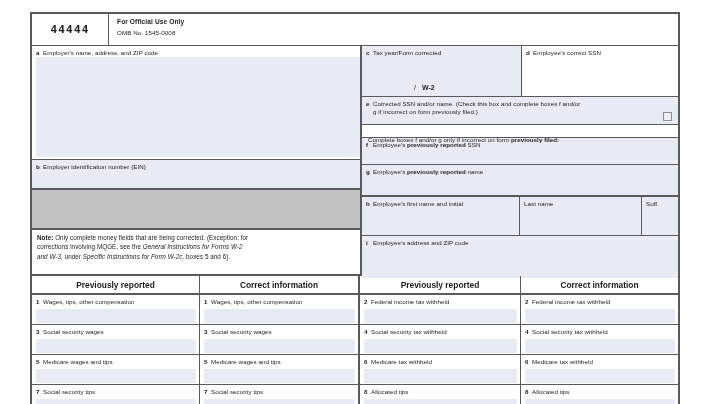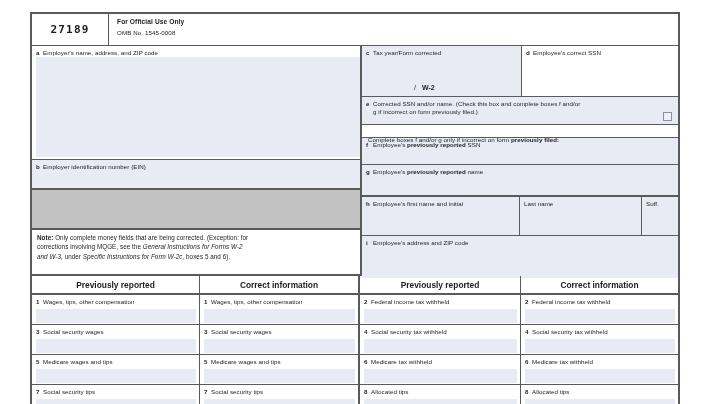--- a/index.html
+++ b/index.html
@@ -224,21 +224,21 @@
   .money-cell .capt { height: 10px; }
   .money-cell .slot { flex: 1; margin: 1px 3px 1px 0; }
 </style>
 </head>
 <body>
 
 <div id="w2c-form">
 
   <div id="top-strip">
     <div id="ctrl-num-cell">
-      <span id="ctrl-num">27189</span>
+      <span id="ctrl-num">44444</span>
     </div>
     <div id="ofc-use-cell">
       <div id="ofc-use-title">For Official Use Only</div>
       <div id="omb-no">OMB No. 1545-0008</div>
     </div>
   </div>
 
   <div id="body-split">
 
     <div id="left-col">

